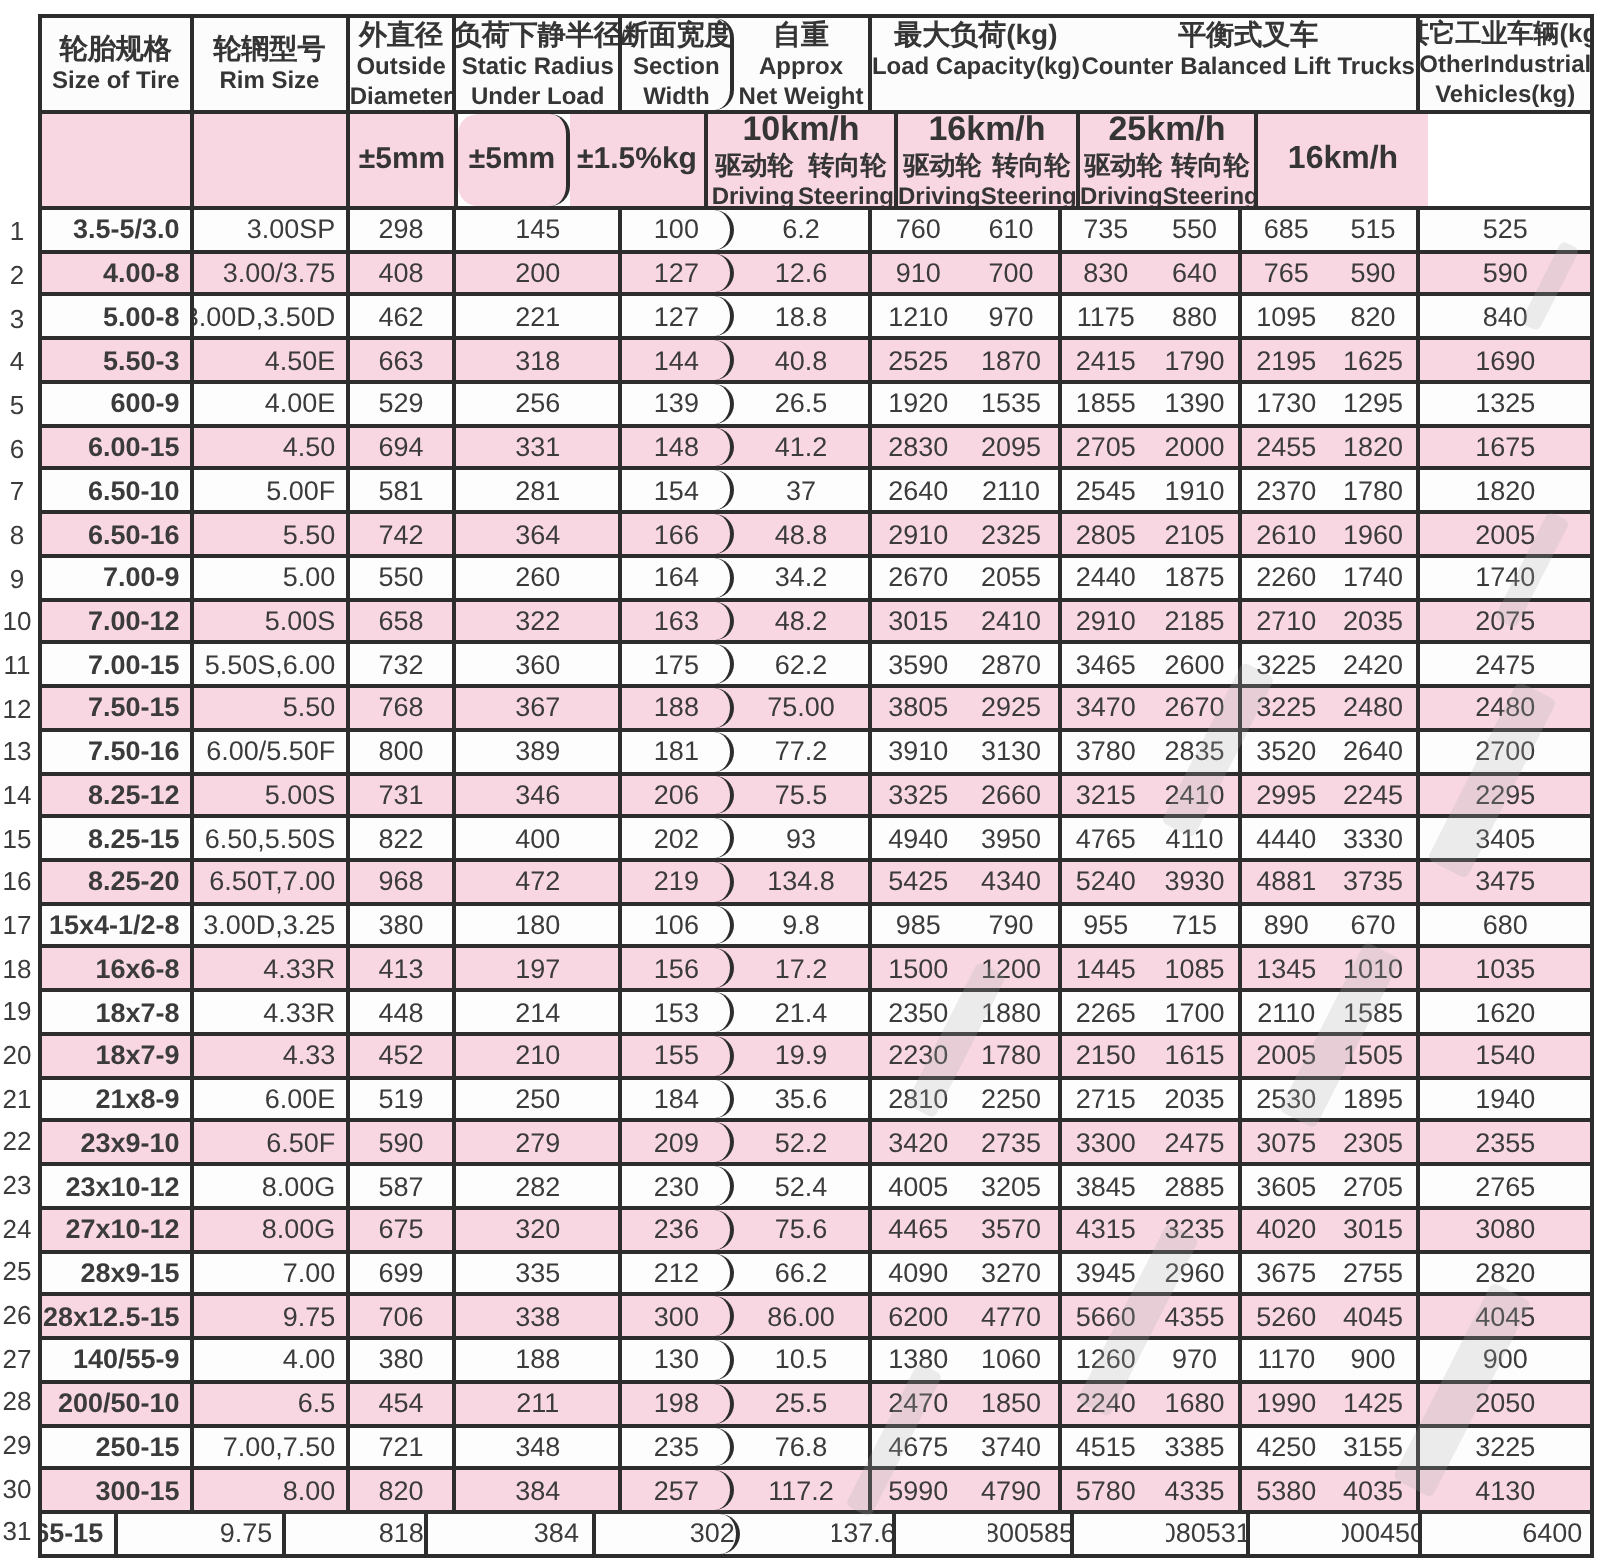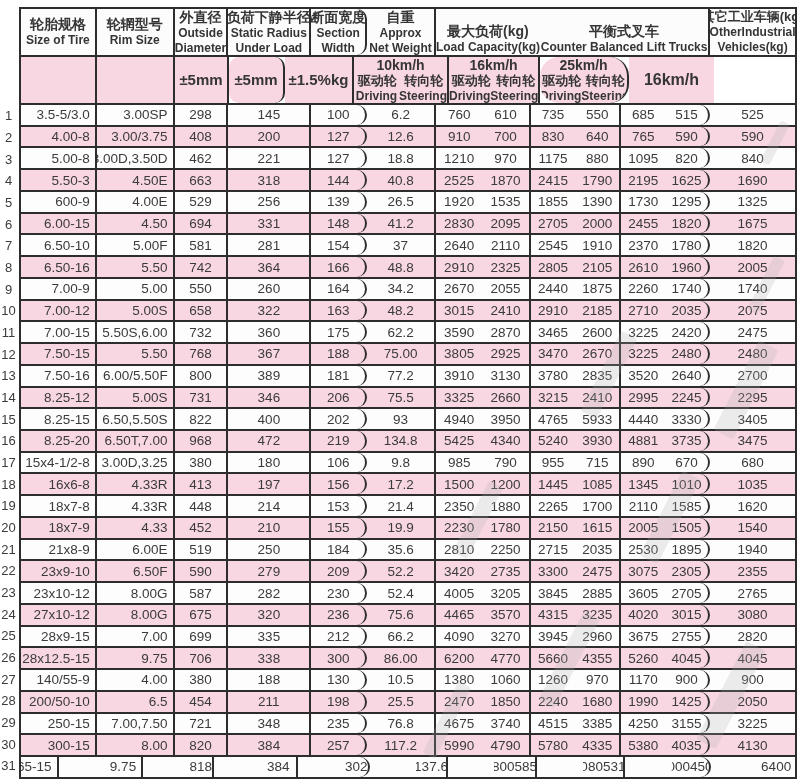--- a/index.html
+++ b/index.html
@@ -13,41 +13,41 @@
 
   .hrow { display:flex; flex:0 0 auto; border-bottom:2px solid #2d2d2d; }
   .h1 { height:48px; background:#fcfcfc; }
   .h2 { height:48px; }
   .drow { display:flex; flex:1 1 0; border-bottom:2px solid #2d2d2d; min-height:0; }
   .drow:last-child { border-bottom:none;gap:46px; }
   .drow.white { background:#fdfdfd; }
   .drow.pink { background:#f8d7e2; }
 
   
-  .c1 { width:76px; } .c2 { width:78px; } .c3 { width:54px; } .c4 { width:83px; }
+  .c1 { width:76px;font-weight:bold; } .c2 { width:78px; } .c3 { width:54px; } .c4 { width:83px; }
   .c5 { width:56px;border-radius:10px; } .c6 { width:69px; } .c7 { width:95px; } .c8 { width:91px; }
-  .c9 { width:89px;border-radius:19px; } .c10 { width:85px; } .cTop { width:275px; }
+  .c9 { width:89px; } .c10 { width:85px; } .cTop { width:275px; }
 
   .cell, .hc { border-right:2px solid #2d2d2d; display:flex; align-items:center;
     justify-content:center; color:#3b3b3b; overflow:hidden; }
   .last { border-right:none !important; }
 
   
   .hc { flex-direction:column; line-height:1.22; text-align:center; font-weight:bold; color:#353535; }
   .hc .zh { font-size:14px; white-space:nowrap; }
   .hc .en { font-size:12px; white-space:nowrap; }
   .hc .en.sm { font-size:12px; }
   .h2 .hc { background:#f8d7e2; }
   .unit { font-size:15px; font-weight:bold; }
-  .cTop { flex-direction:row; align-items:flex-end; }
+  .cTop { flex-direction:row; align-items:flex-start; }
   .topblk { display:flex; flex-direction:column; align-items:center; line-height:1.22; }
   .topblk.lcap { flex:0 0 104px; }
   .topblk.cbal { flex:1 1 auto; }
   .spd { line-height:1.2; }
-  .spd .speed { font-size:14px; }
+  .spd .speed { font-size:17px; }
   .wheels { display:flex; width:100%; }
   .wheels span { flex:1 1 0; text-align:center; white-space:nowrap; }
   .wheels.zh13 span { font-size:13px; }
   .wheels.en12 span { font-size:12px; }
   .otherspeed { font-size:16px; }
 
   
   .cell { font-size:13.5px; white-space:nowrap; }
   .cell.ra { justify-content:flex-end; padding-right:5px; }
   .pair { display:flex; }
@@ -493,21 +493,21 @@
         <div class="cell c3">822</div>
         <div class="cell c4">400</div>
         <div class="cell c5">202</div>
         <div class="cell c6">93</div>
         <div class="cell pair c7">
           <span>4940</span>
           <span>3950</span>
         </div>
         <div class="cell pair c8">
           <span>4765</span>
-          <span>5933</span>
+          <span>4110</span>
         </div>
         <div class="cell pair c9">
           <span>4440</span>
           <span>3330</span>
         </div>
         <div class="cell c10 last">3405</div>
       </div>
       <div class="drow pink">
         <div class="cell c1 ra">8.25-20</div>
         <div class="cell c2 ra">6.50T,7.00</div>

